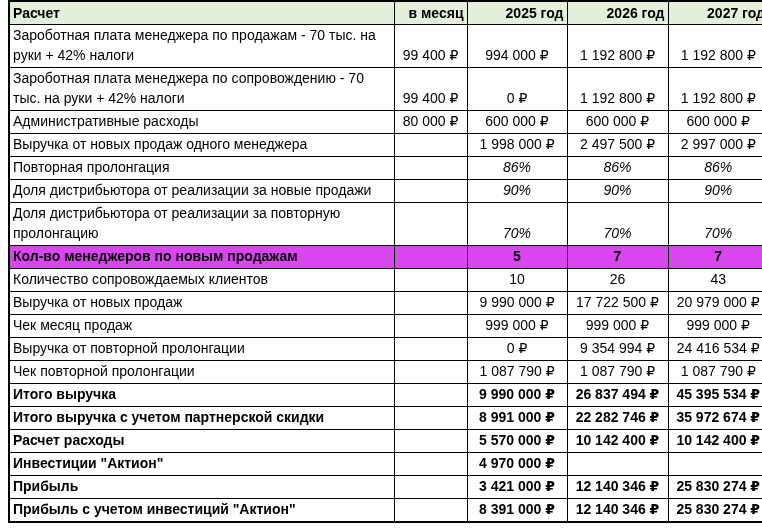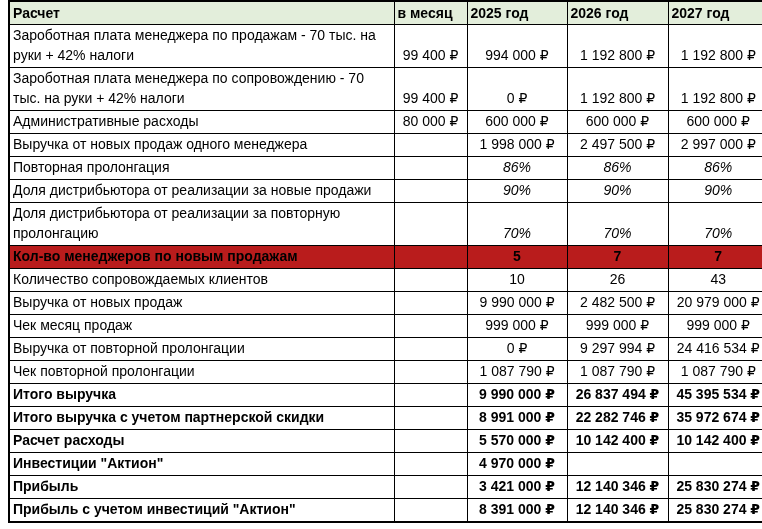--- a/index.html
+++ b/index.html
@@ -28,21 +28,21 @@
     padding: 0 3px 2px 3px;
     vertical-align: bottom;
     line-height: 20px;
     overflow: hidden;
     white-space: normal;
   }
   table.calc thead th {
     background: #E3EEDB;
     font-weight: bold;
     height: 22px;
-    text-align: left;
+    text-align: right;
     vertical-align: middle;
     padding-bottom: 0;
   }
   table.calc thead th.label-h {
     text-align: left;
   }
   table.calc tbody tr {
     height: 21px;
   }
   td.label {
@@ -53,21 +53,21 @@
   }
   tr.bold {
     font-weight: bold;
   }
   tr.label-italic td.label {
   }
   tr.value-italic td.val {
     font-style: italic;
   }
   tr.bg-light td {
-    background: #b91c1c;
+    background: #d946ef;
   }
 </style>
 </head>
 <body>
 
 <div class="sheet">
   <table class="calc">
     <colgroup>
       <col style="width:385px">
       <col style="width:73px">
@@ -145,35 +145,35 @@
           <td class="label">Количество сопровождаемых клиентов</td>
           <td class="val"></td>
           <td class="val">10</td>
           <td class="val">26</td>
           <td class="val">43</td>
         </tr>
         <tr>
           <td class="label">Выручка от новых продаж</td>
           <td class="val"></td>
           <td class="val">9 990 000 ₽</td>
-          <td class="val">2 482 500 ₽</td>
+          <td class="val">17 722 500 ₽</td>
           <td class="val">20 979 000 ₽</td>
         </tr>
         <tr>
           <td class="label">Чек месяц продаж</td>
           <td class="val"></td>
           <td class="val">999 000 ₽</td>
           <td class="val">999 000 ₽</td>
           <td class="val">999 000 ₽</td>
         </tr>
         <tr>
           <td class="label">Выручка от повторной пролонгации</td>
           <td class="val"></td>
           <td class="val">0 ₽</td>
-          <td class="val">9 297 994 ₽</td>
+          <td class="val">9 354 994 ₽</td>
           <td class="val">24 416 534 ₽</td>
         </tr>
         <tr>
           <td class="label">Чек повторной пролонгации</td>
           <td class="val"></td>
           <td class="val">1 087 790 ₽</td>
           <td class="val">1 087 790 ₽</td>
           <td class="val">1 087 790 ₽</td>
         </tr>
         <tr class="bold label-italic">

